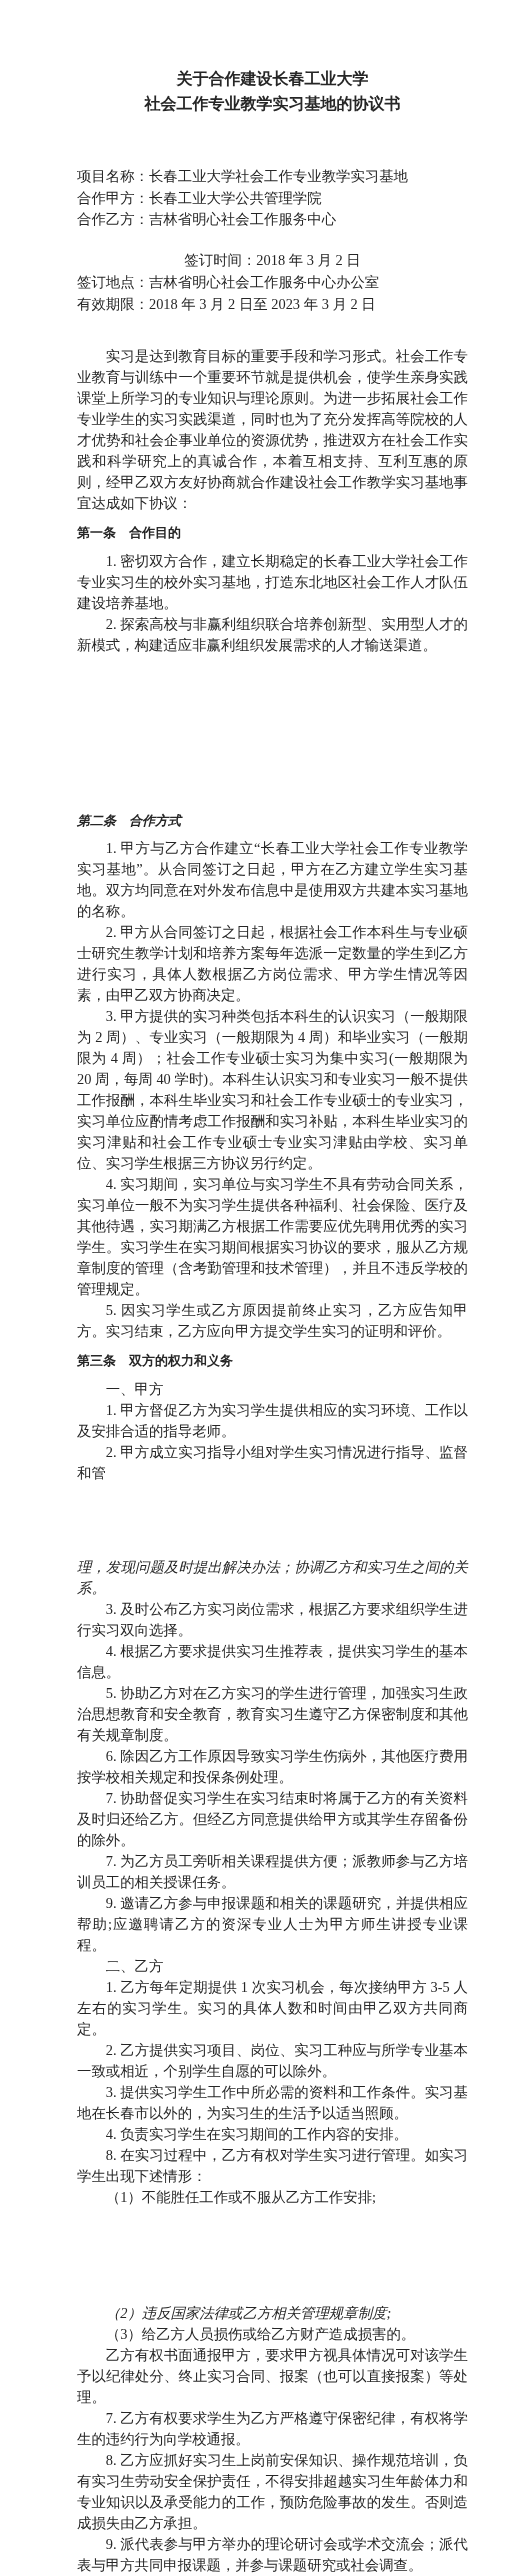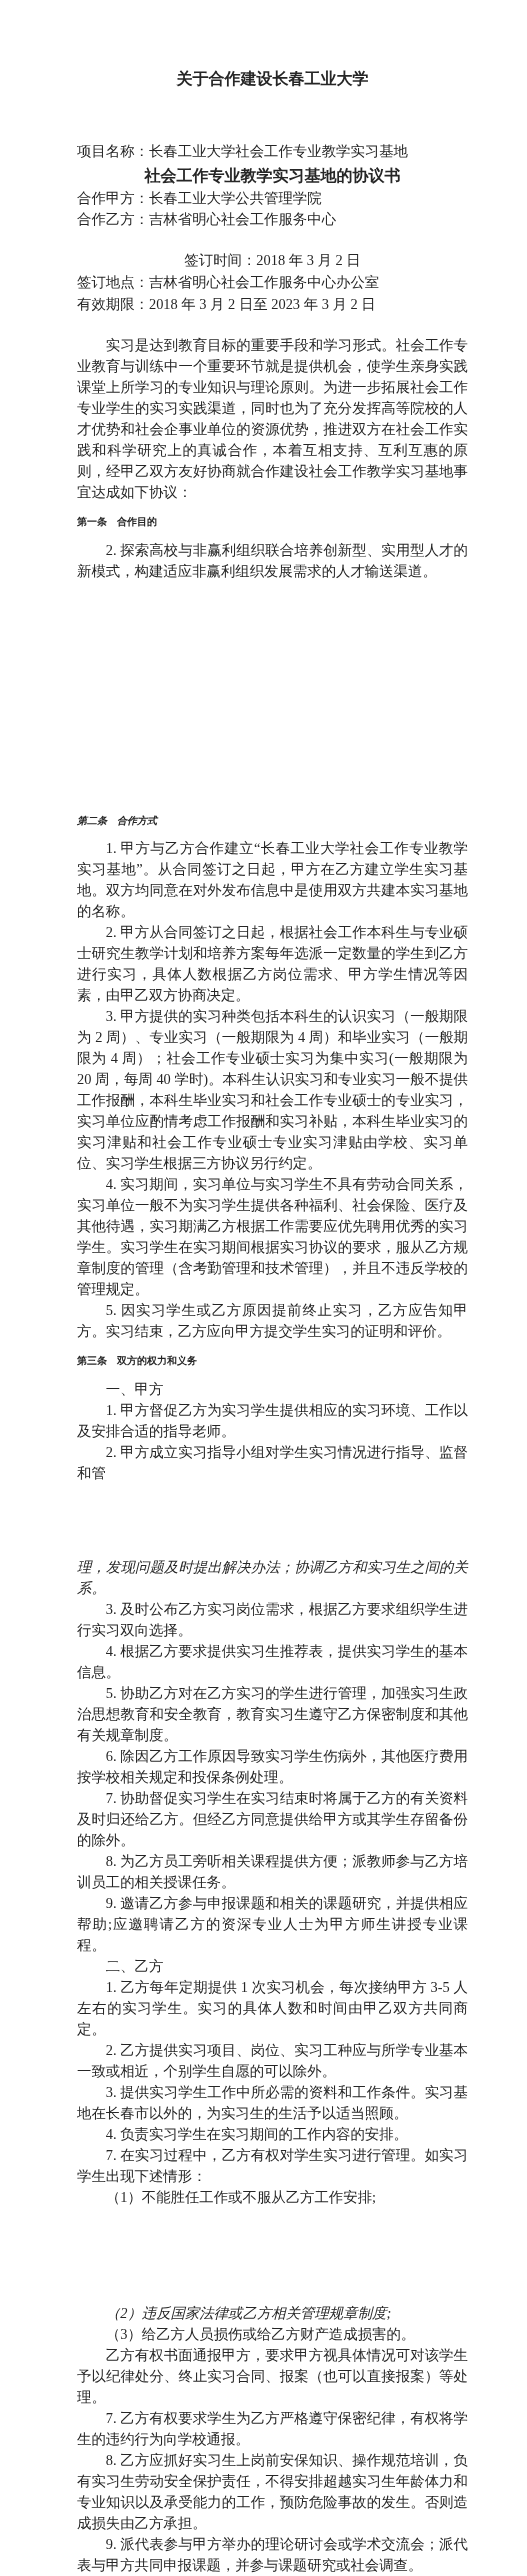--- a/index.html
+++ b/index.html
@@ -18,46 +18,47 @@
   .b-title1, .b-title2 {
     font-size:16px; line-height:25px; font-weight:bold;
     text-align:center; text-indent:0;
   }
   .b-title1 { margin-top:66px; }
   .b-title2 { margin-top:0px; }
   .b-meta  { line-height:21.6px; text-align:left; }
   .b-meta.grp1-first { margin-top:50px; }
   .b-meta2 { line-height:21.6px; text-align:left; }
   .b-meta2.grp2-first { margin-top:19.6px;text-align:center; }
-  .b-intro { margin-top:20px; text-indent:2em; }
+  .b-intro { margin-top:31px; text-indent:2em; }
   .b-heading {
-    font-weight:bold; font-size:10px; line-height:23px;
+    font-weight:bold; font-size:13px; line-height:23px;
     margin-top:7.2px; margin-bottom:6.2px; text-align:left;
   }
   .b-sub  { text-indent:2em; }
   .b-para { text-indent:2em; }
   .b-cont { text-indent:0; }
   .pgtop  { margin-top:65px;font-style:italic; }
   .b-heading.pgtop { margin-top:63px; }
 </style>
 </head>
 <body>
 
 <div id="pages-host">
     <section class="page">
       <div class="blk b-title1">关于合作建设长春工业大学</div>
+      <div class="blk b-title2">社会工作专业教学实习基地的协议书</div>
       <div class="blk b-meta grp1-first">项目名称：长春工业大学社会工作专业教学实习基地</div>
-      <div class="blk b-title2">社会工作专业教学实习基地的协议书</div>
       <div class="blk b-meta">合作甲方：长春工业大学公共管理学院</div>
       <div class="blk b-meta">合作乙方：吉林省明心社会工作服务中心</div>
       <div class="blk b-meta2 grp2-first">签订时间：2018 年 3 月 2 日</div>
       <div class="blk b-meta2">签订地点：吉林省明心社会工作服务中心办公室</div>
       <div class="blk b-meta2">有效期限：2018 年 3 月 2 日至 2023 年 3 月 2 日</div>
       <div class="blk b-intro">实习是达到教育目标的重要手段和学习形式。社会工作专业教育与训练中一个重要环节就是提供机会，使学生亲身实践课堂上所学习的专业知识与理论原则。为进一步拓展社会工作专业学生的实习实践渠道，同时也为了充分发挥高等院校的人才优势和社会企事业单位的资源优势，推进双方在社会工作实践和科学研究上的真诚合作，本着互相支持、互利互惠的原则，经甲乙双方友好协商就合作建设社会工作教学实习基地事宜达成如下协议：</div>
       <div class="blk b-heading">第一条　合作目的</div>
+      <div class="blk b-para">1. 密切双方合作，建立长期稳定的长春工业大学社会工作专业实习生的校外实习基地，打造东北地区社会工作人才队伍建设培养基地。</div>
       <div class="blk b-para">2. 探索高校与非赢利组织联合培养创新型、实用型人才的新模式，构建适应非赢利组织发展需求的人才输送渠道。</div>
     </section>
     <section class="page">
       <div class="blk b-heading pgtop">第二条　合作方式</div>
       <div class="blk b-para">1. 甲方与乙方合作建立“长春工业大学社会工作专业教学实习基地”。从合同签订之日起，甲方在乙方建立学生实习基地。双方均同意在对外发布信息中是使用双方共建本实习基地的名称。</div>
       <div class="blk b-para">2. 甲方从合同签订之日起，根据社会工作本科生与专业硕士研究生教学计划和培养方案每年选派一定数量的学生到乙方进行实习，具体人数根据乙方岗位需求、甲方学生情况等因素，由甲乙双方协商决定。</div>
       <div class="blk b-para">3. 甲方提供的实习种类包括本科生的认识实习（一般期限为 2 周）、专业实习（一般期限为 4 周）和毕业实习（一般期限为 4 周）；社会工作专业硕士实习为集中实习(一般期限为 20 周，每周 40 学时)。本科生认识实习和专业实习一般不提供工作报酬，本科生毕业实习和社会工作专业硕士的专业实习，实习单位应酌情考虑工作报酬和实习补贴，本科生毕业实习的实习津贴和社会工作专业硕士专业实习津贴由学校、实习单位、实习学生根据三方协议另行约定。</div>
       <div class="blk b-para">4. 实习期间，实习单位与实习学生不具有劳动合同关系，实习单位一般不为实习学生提供各种福利、社会保险、医疗及其他待遇，实习期满乙方根据工作需要应优先聘用优秀的实习学生。实习学生在实习期间根据实习协议的要求，服从乙方规章制度的管理（含考勤管理和技术管理），并且不违反学校的管理规定。</div>
       <div class="blk b-para">5. 因实习学生或乙方原因提前终止实习，乙方应告知甲方。实习结束，乙方应向甲方提交学生实习的证明和评价。</div>
       <div class="blk b-heading">第三条　双方的权力和义务</div>
@@ -65,28 +66,28 @@
       <div class="blk b-para">1. 甲方督促乙方为实习学生提供相应的实习环境、工作以及安排合适的指导老师。</div>
       <div class="blk b-para">2. 甲方成立实习指导小组对学生实习情况进行指导、监督和管</div>
     </section>
     <section class="page">
       <div class="blk b-cont pgtop">理，发现问题及时提出解决办法；协调乙方和实习生之间的关系。</div>
       <div class="blk b-para">3. 及时公布乙方实习岗位需求，根据乙方要求组织学生进行实习双向选择。</div>
       <div class="blk b-para">4. 根据乙方要求提供实习生推荐表，提供实习学生的基本信息。</div>
       <div class="blk b-para">5. 协助乙方对在乙方实习的学生进行管理，加强实习生政治思想教育和安全教育，教育实习生遵守乙方保密制度和其他有关规章制度。</div>
       <div class="blk b-para">6. 除因乙方工作原因导致实习学生伤病外，其他医疗费用按学校相关规定和投保条例处理。</div>
       <div class="blk b-para">7. 协助督促实习学生在实习结束时将属于乙方的有关资料及时归还给乙方。但经乙方同意提供给甲方或其学生存留备份的除外。</div>
-      <div class="blk b-para">8. 为乙方员工旁听相关课程提供方便；派教师参与乙方培训员工的相关授课任务。</div>
+      <div class="blk b-para">7. 为乙方员工旁听相关课程提供方便；派教师参与乙方培训员工的相关授课任务。</div>
       <div class="blk b-para">9. 邀请乙方参与申报课题和相关的课题研究，并提供相应帮助;应邀聘请乙方的资深专业人士为甲方师生讲授专业课程。</div>
       <div class="blk b-sub">二、乙方</div>
       <div class="blk b-para">1. 乙方每年定期提供 1 次实习机会，每次接纳甲方 3-5 人左右的实习学生。实习的具体人数和时间由甲乙双方共同商定。</div>
       <div class="blk b-para">2. 乙方提供实习项目、岗位、实习工种应与所学专业基本一致或相近，个别学生自愿的可以除外。</div>
       <div class="blk b-para">3. 提供实习学生工作中所必需的资料和工作条件。实习基地在长春市以外的，为实习生的生活予以适当照顾。</div>
       <div class="blk b-para">4. 负责实习学生在实习期间的工作内容的安排。</div>
-      <div class="blk b-para">7. 在实习过程中，乙方有权对学生实习进行管理。如实习学生出现下述情形：</div>
+      <div class="blk b-para">8. 在实习过程中，乙方有权对学生实习进行管理。如实习学生出现下述情形：</div>
       <div class="blk b-para">（1）不能胜任工作或不服从乙方工作安排;</div>
     </section>
     <section class="page">
       <div class="blk b-para pgtop">（2）违反国家法律或乙方相关管理规章制度;</div>
       <div class="blk b-para">（3）给乙方人员损伤或给乙方财产造成损害的。</div>
       <div class="blk b-para">乙方有权书面通报甲方，要求甲方视具体情况可对该学生予以纪律处分、终止实习合同、报案（也可以直接报案）等处理。</div>
       <div class="blk b-para">7. 乙方有权要求学生为乙方严格遵守保密纪律，有权将学生的违约行为向学校通报。</div>
       <div class="blk b-para">8. 乙方应抓好实习生上岗前安保知识、操作规范培训，负有实习生劳动安全保护责任，不得安排超越实习生年龄体力和专业知识以及承受能力的工作，预防危险事故的发生。否则造成损失由乙方承担。</div>
       <div class="blk b-para">9. 派代表参与甲方举办的理论研讨会或学术交流会；派代表与甲方共同申报课题，并参与课题研究或社会调查。</div>
     </section>

